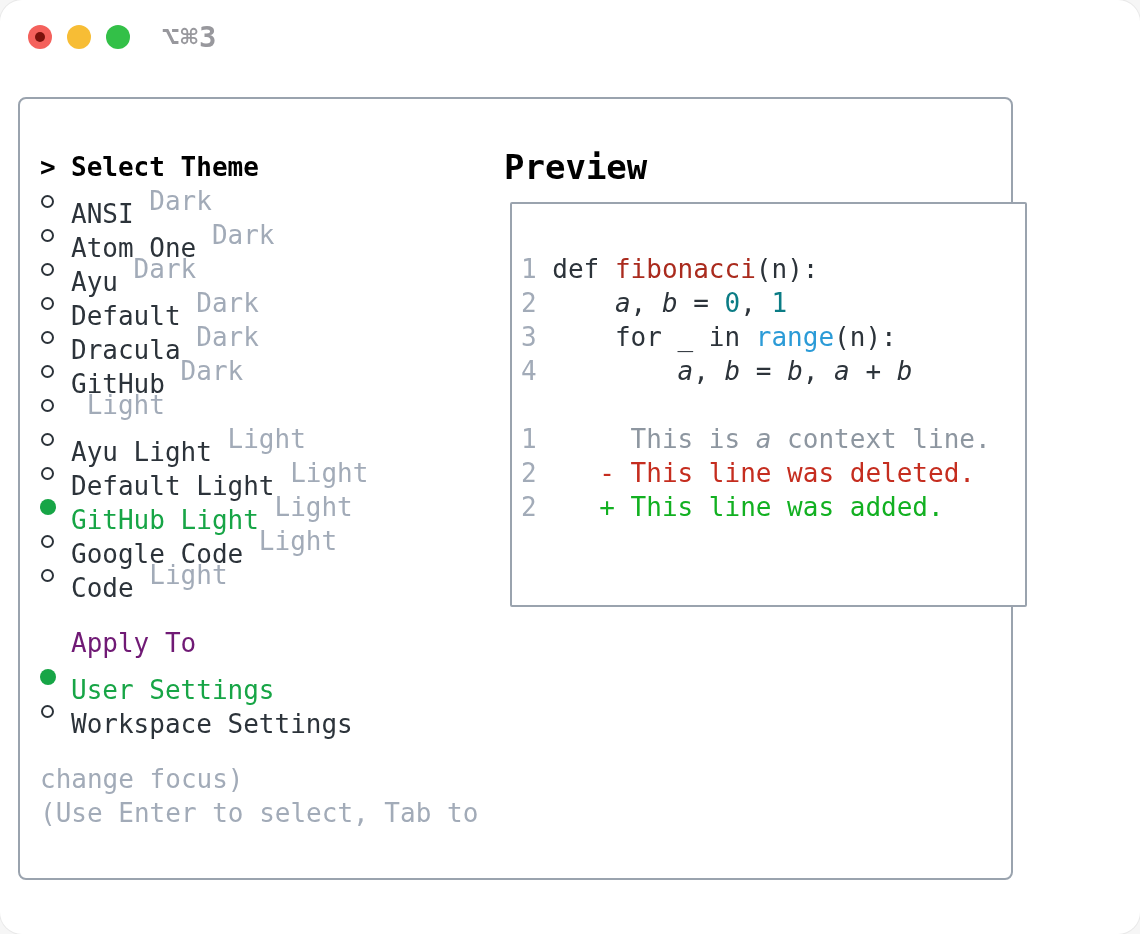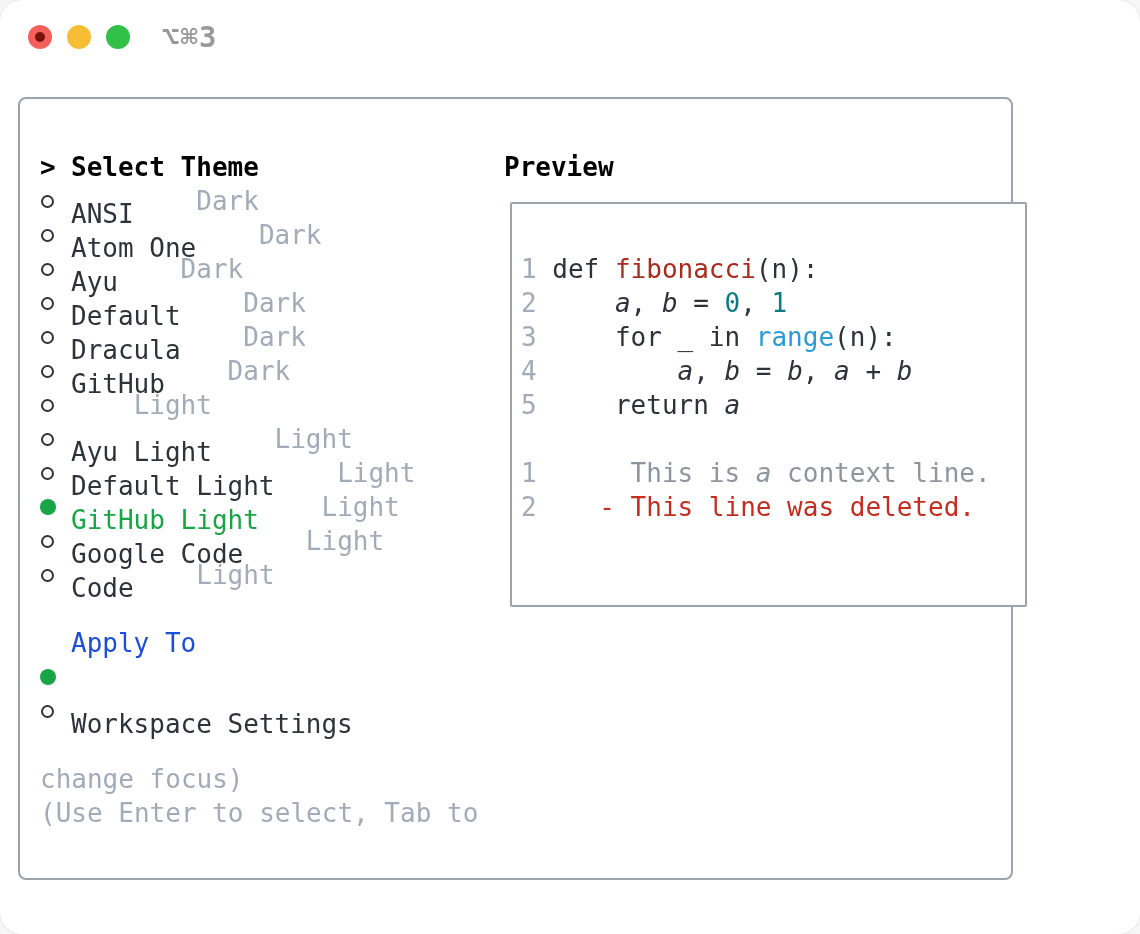--- a/index.html
+++ b/index.html
@@ -31,36 +31,36 @@
   .panel {
     position:absolute; left:18px; top:97px; width:995px; height:783px;
     border:2px solid var(--border-gray,#9aa3ae); border-radius:8px; background:#fff;
   }
   .leftcol { position:absolute; left:20px; top:51px; width:450px; }
   .row { height:34px; display:flex; align-items:center; font-size:26px; white-space:pre; }
   .row.spacer { height:34px; }
   .markerbox { width:31px; flex:0 0 31px; display:flex; align-items:center; }
   .prompt { font-weight:bold; color:#000000; }
   .hdr { font-weight:bold; color:#000000; }
-  .subhdr { color:#1d4ed8; }
+  .subhdr { color:#701a75; }
   .circ {
     width:13px; height:13px; border:2px solid var(--text-dark,#2c333a);
     border-radius:50%; margin-left:1px;
   }
   .circ.sel {
     width:16px; height:16px; border:none; margin-left:0;
     background:var(--selection-green,#17a546);
   }
   .item-label { color:var(--text-dark,#2c333a);margin-top:26px; }
   .item-label.sel { color:var(--selection-green,#17a546); }
-  .badge { color:var(--muted-gray,#a2abb8);margin-left:47px; }
+  .badge { color:var(--muted-gray,#a2abb8); }
   .hintline { color:var(--muted-gray,#a2abb8); }
   .preview-title {
     position:absolute; left:484px; top:51px; height:34px; line-height:34px;
-    font-size:26px; font-weight:bold; color:#000;
+    font-size:34px; font-weight:bold; color:#000;
   }
   .preview-box {
     position:absolute; left:490px; top:103px; width:517px; height:405px;
     border:2px solid var(--border-gray,#9aa3ae); border-radius:2px;
     padding:48px 0 0 9px; overflow:hidden; background:#fff;
   }
   .pline { height:34px; line-height:34px; font-size:26px; white-space:pre; }
   .ln { color:var(--muted-gray,#a2abb8); }
   .s-code   { color:var(--text-dark,#2c333a); }
   .s-func   { color:var(--function-red,#aa2b1e); }
@@ -99,34 +99,34 @@
         <div class="row"><span class="markerbox"><span class="circ"></span></span><span class="item-label">Dracula</span><span class="badge"> Dark</span></div>
         <div class="row"><span class="markerbox"><span class="circ"></span></span><span class="item-label">GitHub</span><span class="badge"> Dark</span></div>
         <div class="row"><span class="markerbox"><span class="circ"></span></span><span class="badge"> Light</span></div>
         <div class="row"><span class="markerbox"><span class="circ"></span></span><span class="item-label">Ayu Light</span><span class="badge"> Light</span></div>
         <div class="row"><span class="markerbox"><span class="circ"></span></span><span class="item-label">Default Light</span><span class="badge"> Light</span></div>
         <div class="row"><span class="markerbox"><span class="circ sel"></span></span><span class="item-label sel">GitHub Light</span><span class="badge"> Light</span></div>
         <div class="row"><span class="markerbox"><span class="circ"></span></span><span class="item-label">Google Code</span><span class="badge"> Light</span></div>
         <div class="row"><span class="markerbox"><span class="circ"></span></span><span class="item-label">Code</span><span class="badge"> Light</span></div>
         <div class="row spacer"></div>
         <div class="row"><span class="markerbox"></span><span class="subhdr">Apply To</span></div>
-        <div class="row"><span class="markerbox"><span class="circ sel"></span></span></div>
+        <div class="row"><span class="markerbox"><span class="circ sel"></span></span><span class="item-label sel">User Settings</span></div>
         <div class="row"><span class="markerbox"><span class="circ"></span></span><span class="item-label">Workspace Settings</span></div>
         <div class="row spacer"></div>
         <div class="row hintline">change focus)</div>
         <div class="row hintline">(Use Enter to select, Tab to</div>
       </div>
 
     <div class="preview-title">Preview</div>
 
     <div class="preview-box" id="previewbox">
         <div class="pline"><span class="ln">1 </span><span class="s-code">def </span><span class="s-func">fibonacci</span><span class="s-code">(n):</span></div>
         <div class="pline"><span class="ln">2 </span><span class="s-code">    </span><span class="s-var">a</span><span class="s-code">, </span><span class="s-var">b</span><span class="s-code"> = </span><span class="s-num">0</span><span class="s-code">, </span><span class="s-num">1</span></div>
         <div class="pline"><span class="ln">3 </span><span class="s-code">    for _ in </span><span class="s-call">range</span><span class="s-code">(n):</span></div>
         <div class="pline"><span class="ln">4 </span><span class="s-code">        </span><span class="s-var">a</span><span class="s-code">, </span><span class="s-var">b</span><span class="s-code"> = </span><span class="s-var">b</span><span class="s-code">, </span><span class="s-var">a</span><span class="s-code"> + </span><span class="s-var">b</span></div>
-        <div class="pline"><span class="ln">5 </span><span class="s-code">    return </span><span class="s-var">a</span></div>
         <div class="pline"><span class="ln">  </span></div>
         <div class="pline"><span class="ln">1 </span><span class="s-ctx">     This is </span><span class="s-ctxvar">a</span><span class="s-ctx"> context line.</span></div>
         <div class="pline"><span class="ln">2 </span><span class="s-del">   - This line was deleted.</span></div>
+        <div class="pline"><span class="ln">2 </span><span class="s-add">   + This line was added.</span></div>
       </div>
 
   </div>
 </div>
 
 </body></html>

